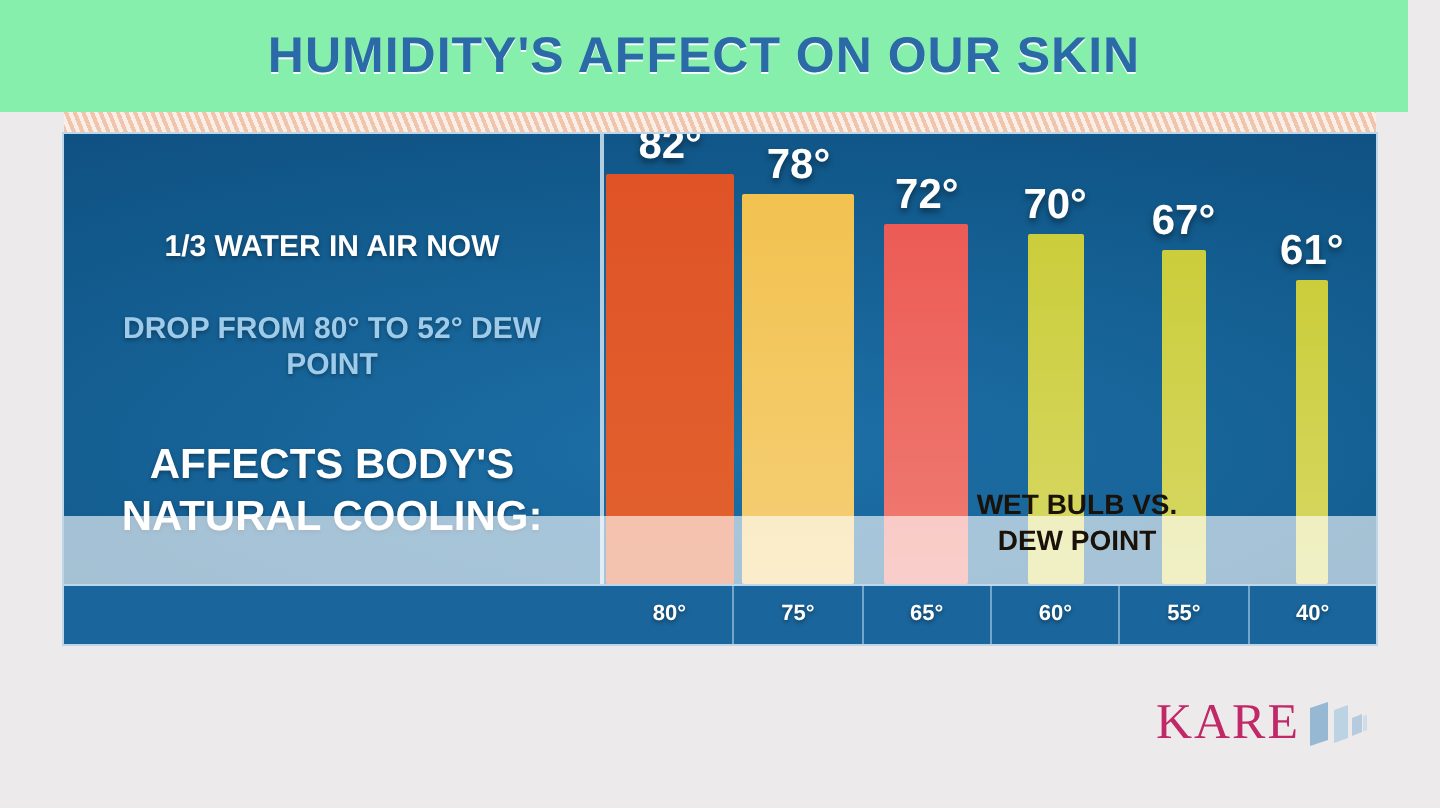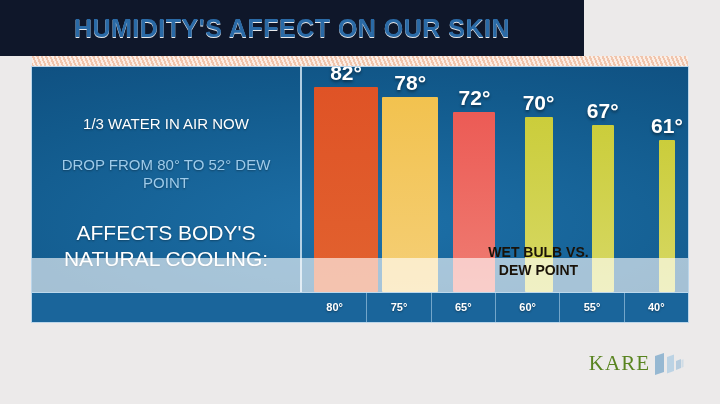--- a/index.html
+++ b/index.html
@@ -13,22 +13,22 @@
     height: 404px;
     background: #eceaea;
     overflow: hidden;
     font-family: "Liberation Sans", sans-serif;
   }
 
   
   #title-bar {
     position: absolute;
     left: 0; top: 0;
-    width: 584px; height: 56px;
-    background: #0f172a;
+    width: 704px; height: 56px;
+    background: #86efac;
     display: flex;
     align-items: center;
     justify-content: center;
   }
   #title-text {
     font-size: 25px;
     font-weight: bold;
     letter-spacing: 0.5px;
     color: #2a6aa6;
     text-shadow: 0 1px 0 rgba(255,255,255,0.9);
@@ -71,21 +71,21 @@
     width: 268px; height: 255px;
     display: flex;
     flex-direction: column;
     justify-content: center;
     align-items: center;
     padding: 0 6px;
     box-sizing: border-box;
   }
   .ltext {
     text-align: center;
-    font-weight: normal;
+    font-weight: bold;
     line-height: 1.22;
     width: 100%;
     text-shadow: 0 1px 2px rgba(0,0,0,0.35);
   }
   .ltext.white { color: #ffffff; }
   .ltext.lblue { color: #9ecbea; }
   .l1 { font-size: 15px; margin-bottom: 22px; }
   .l2 { font-size: 15px; margin-bottom: 28px; }
   .l3 { font-size: 21px; margin-bottom: 2px; }
   .l4 { font-size: 14px; }
@@ -100,21 +100,21 @@
   }
 
   
   #chart {
     position: absolute;
     left: 271px; top: 0;
     width: 385px; height: 255px;
   }
   #plot {
     position: absolute;
-    left: 11px; top: 0;
+    left: 0; top: 0;
     width: 385px; height: 225px;
   }
   .bar-slot {
     position: absolute;
     bottom: 0;
     height: 225px;
   }
   .bar {
     position: absolute;
     bottom: 0;
@@ -186,23 +186,23 @@
   #logo {
     position: absolute;
     right: 36px; bottom: 28px;
     display: flex;
     align-items: center;
     gap: 4px;
     opacity: 0.92;
   }
   #logo-word {
     font-family: "Liberation Serif", serif;
-    font-size: 21px;
+    font-size: 25px;
     letter-spacing: 1px;
-    color: #4d7c0f;
+    color: #be185d;
   }
   #logo-mark { display: block; }
 </style>
 </head>
 <body>
 
 <div id="screen">
 
   <div id="title-bar">
     <div id="title-text">HUMIDITY'S AFFECT ON OUR SKIN</div>

